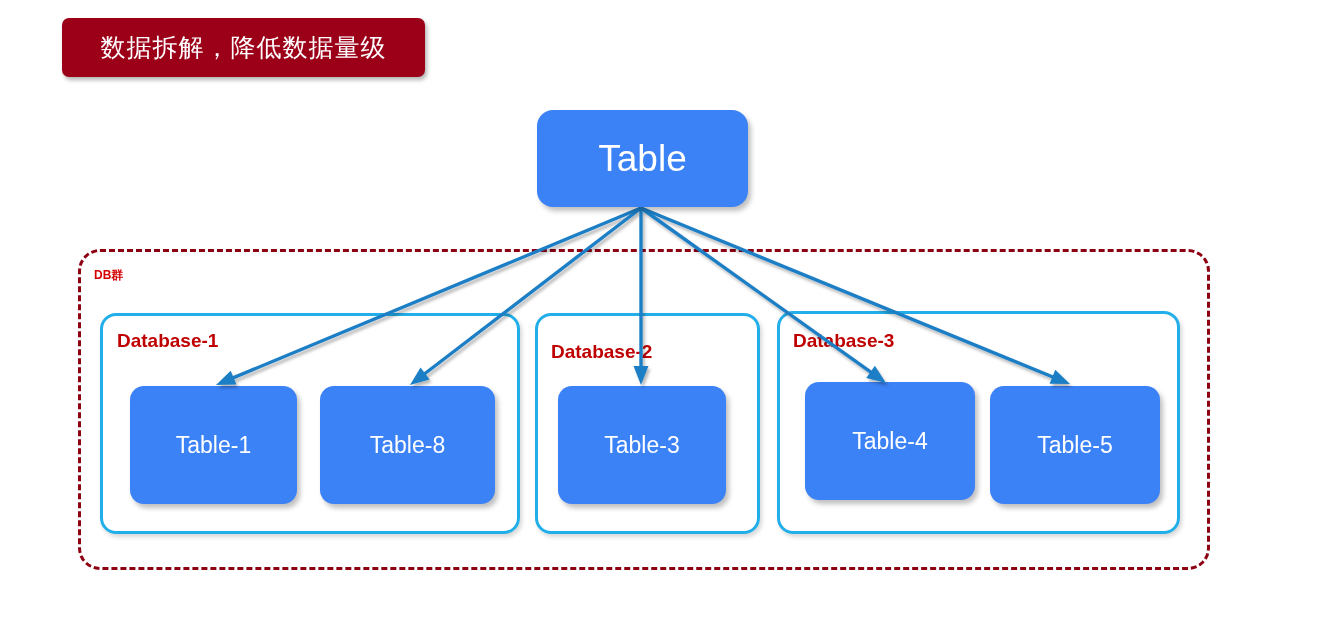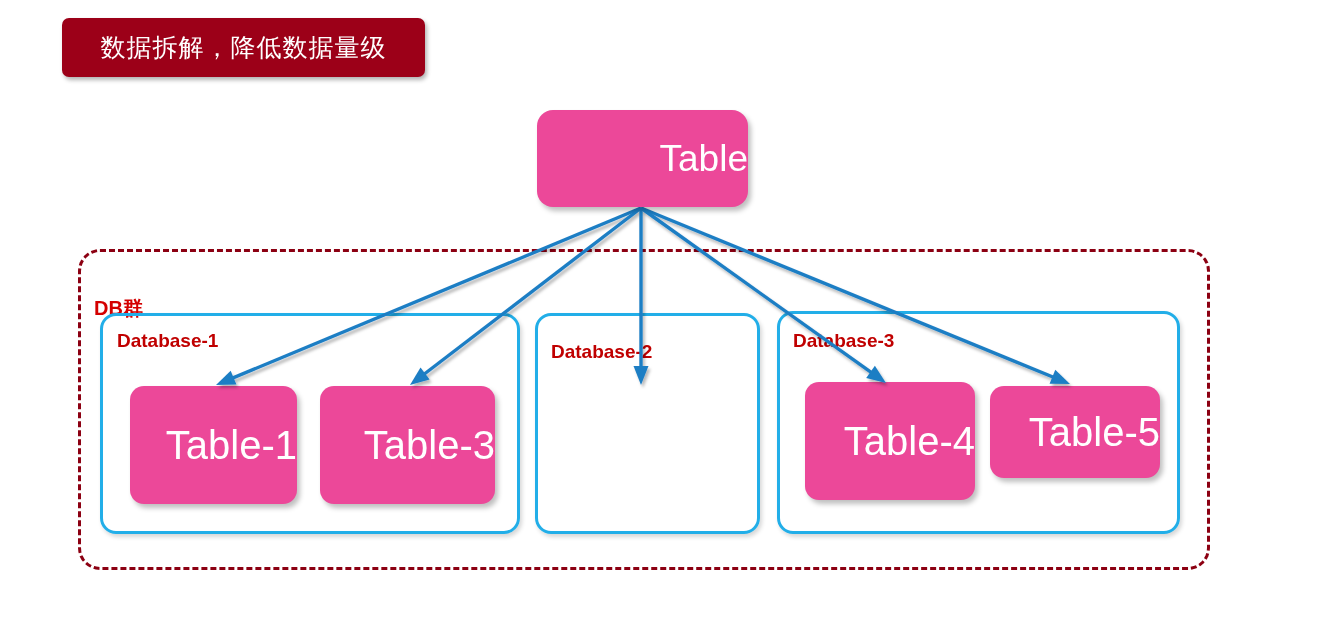--- a/index.html
+++ b/index.html
@@ -36,72 +36,71 @@
     color: #ffffff;
     font-size: 25px;
     letter-spacing: 1px;
     font-family: "DejaVu Sans", "Liberation Sans", sans-serif;
     white-space: nowrap;
   }
 
   
   .tablebox {
     position: absolute;
-    background: #ec4899;
+    background: #3b82f6;
     border-radius: 14px;
     display: flex;
     align-items: center;
-    justify-content: flex-end;
+    justify-content: center;
     box-shadow: 3px 4px 5px rgba(0,0,0,0.25);
   }
   .tablebox .boxlabel {
     color: #ffffff;
     font-weight: 400;
     white-space: nowrap;
   }
 
   #root-table {
     left: 537px;
     top: 110px;
     width: 211px;
     height: 97px;
     border-radius: 16px;
     z-index: 5;
   }
   #root-table .boxlabel { font-size: 37px; }
 
-  .leaf-table .boxlabel { font-size: 40px; }
+  .leaf-table .boxlabel { font-size: 23px; }
   #table-1 { left: 130px; top: 386px; width: 167px; height: 118px; }
   #table-2 { left: 320px; top: 386px; width: 175px; height: 118px; }
   #table-3 { left: 558px; top: 386px; width: 168px; height: 118px; }
   #table-4 { left: 805px; top: 382px; width: 170px; height: 118px; }
-  #table-5 { left: 990px; top: 386px; width: 170px; height: 92px; }
+  #table-5 { left: 990px; top: 386px; width: 170px; height: 118px; }
 
   
   .db-group {
     position: absolute;
     left: 78px;
     top: 249px;
     width: 1132px;
     height: 321px;
     border: 3px dashed #8C0012;
     border-radius: 22px;
     box-sizing: border-box;
     background: transparent;
   }
   .db-group-label {
     position: absolute;
     left: 94px;
     top: 267px;
     color: #D40000;
-    font-size: 20px;
+    font-size: 12px;
     font-weight: bold;
     font-family: "Liberation Sans", "DejaVu Sans", sans-serif;
     white-space: nowrap;
-    margin-top: 28px;
   }
 
   
   .database-box {
     position: absolute;
     border: 3px solid #22AEE8;
     border-radius: 16px;
     box-sizing: border-box;
     background: transparent;
     box-shadow: 2px 3px 4px rgba(0,0,0,0.16);
@@ -155,20 +154,23 @@
   <div class="database-box" id="database-2"></div>
   <div class="database-label" id="database-2-label">Database-2</div>
 
   <div class="database-box" id="database-3"></div>
   <div class="database-label" id="database-3-label">Database-3</div>
 
   <div class="tablebox leaf-table" id="table-1">
     <span class="boxlabel">Table-1</span>
   </div>
   <div class="tablebox leaf-table" id="table-2">
+    <span class="boxlabel">Table-8</span>
+  </div>
+  <div class="tablebox leaf-table" id="table-3">
     <span class="boxlabel">Table-3</span>
   </div>
   <div class="tablebox leaf-table" id="table-4">
     <span class="boxlabel">Table-4</span>
   </div>
   <div class="tablebox leaf-table" id="table-5">
     <span class="boxlabel">Table-5</span>
   </div>
 
   <svg id="arrow-layer" viewBox="0 0 1319 635" xmlns="http://www.w3.org/2000/svg">

